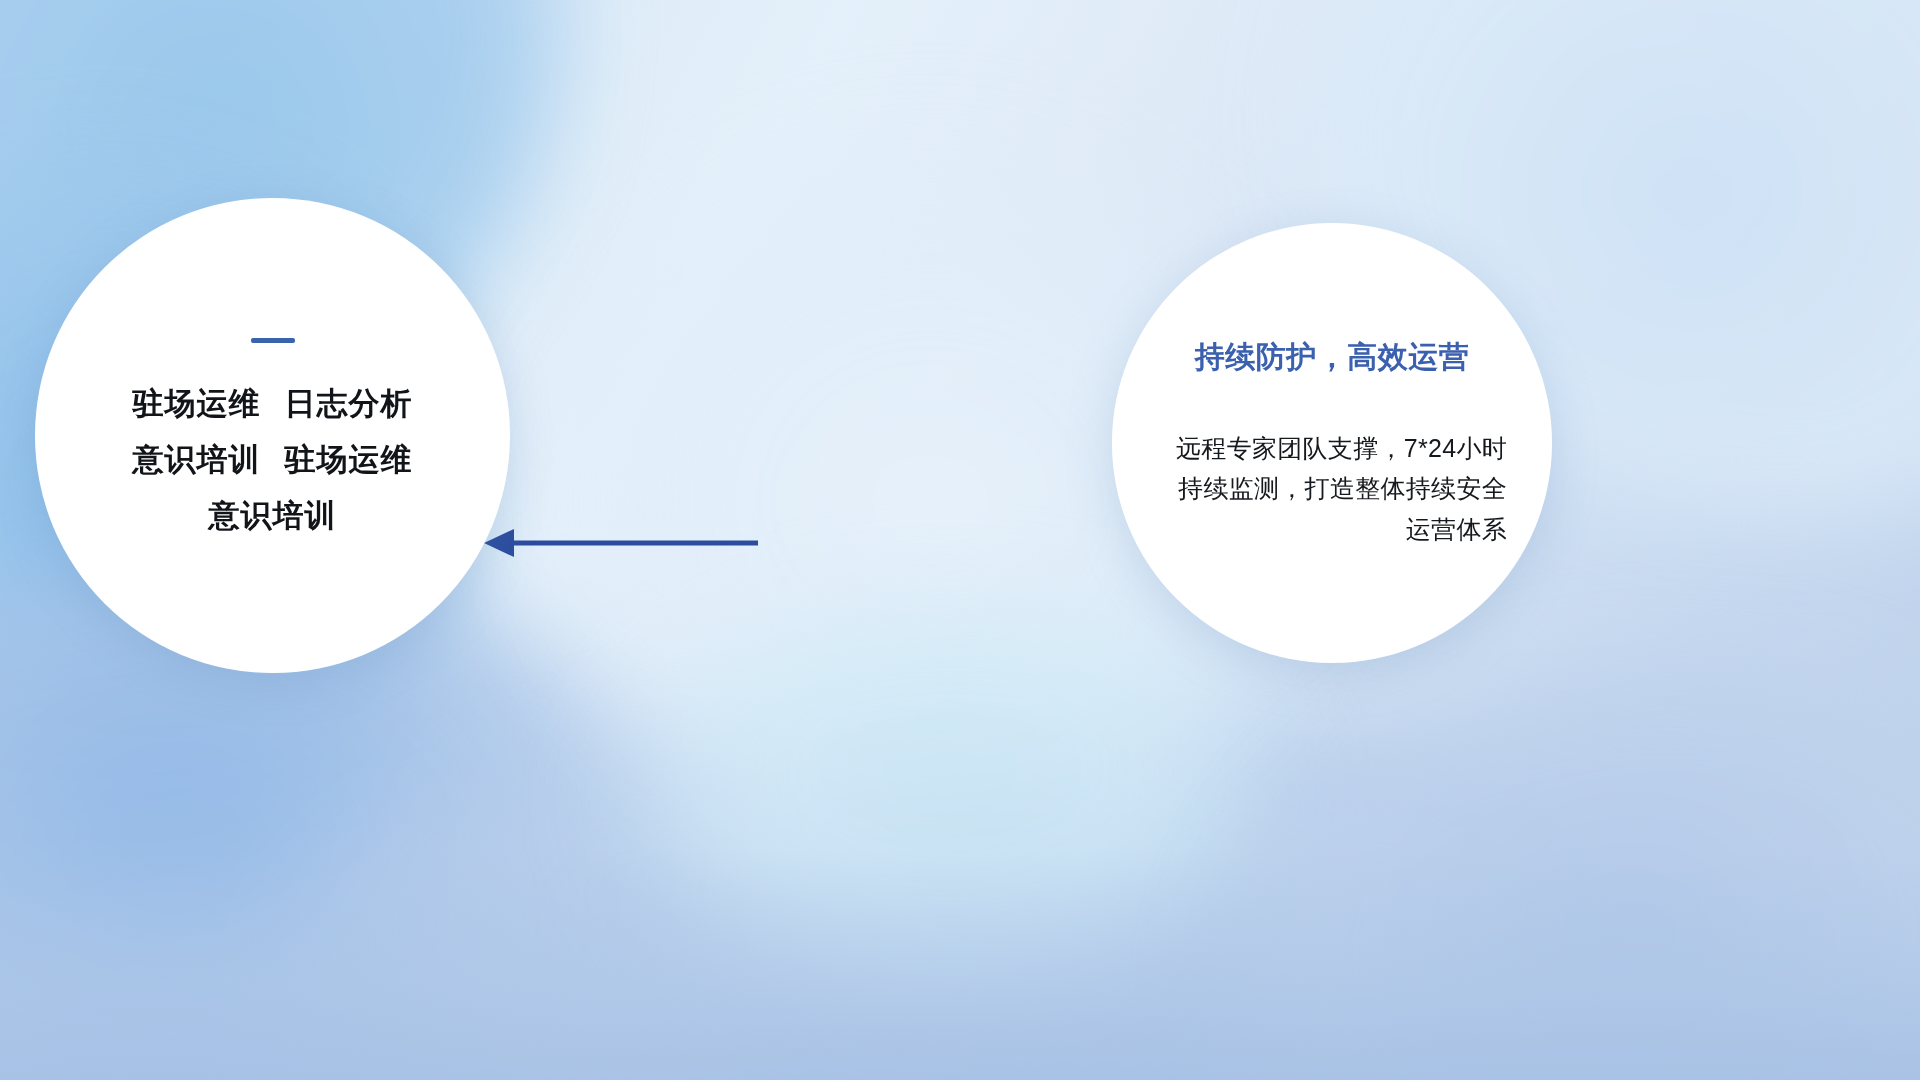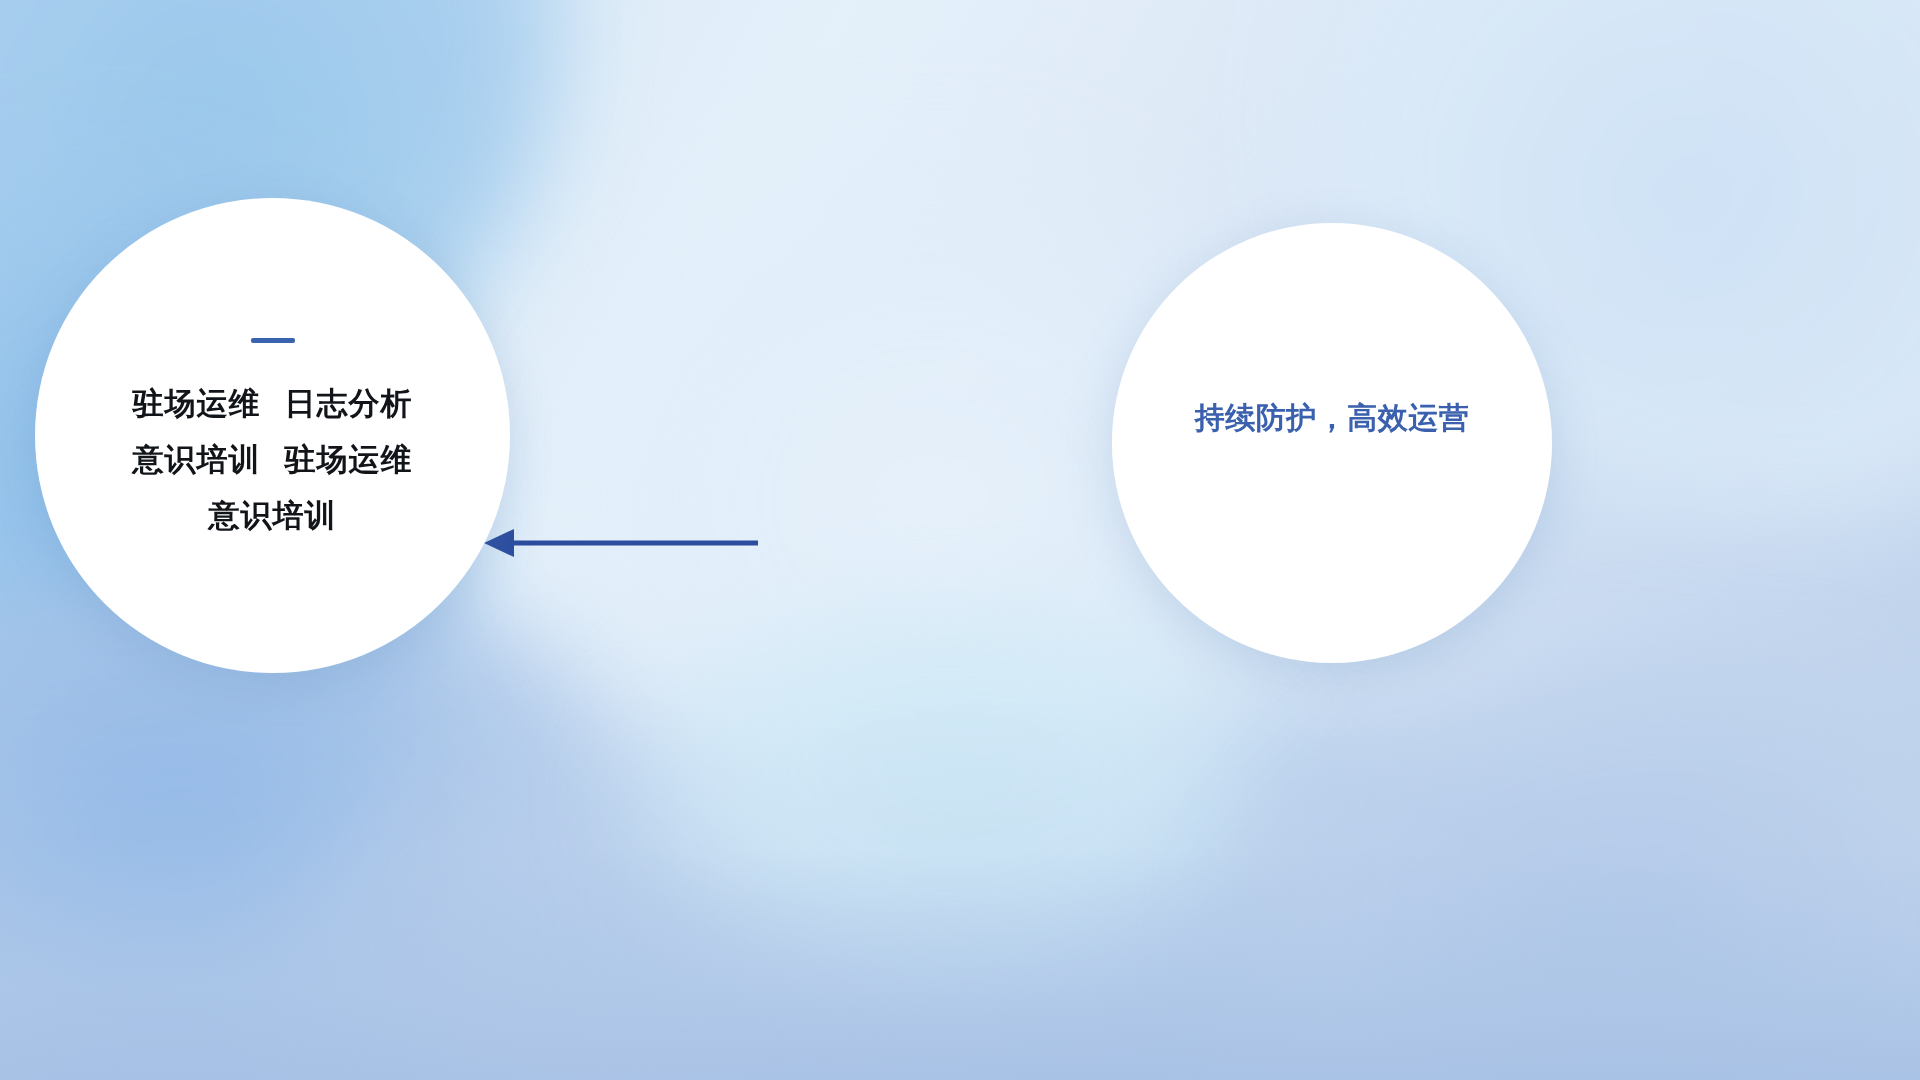--- a/index.html
+++ b/index.html
@@ -246,15 +246,16 @@
       </div>
       <div class="skill-row">
         <span>意识培训</span>
       </div>
     </div>
   </div>
 
 
   <div class="circle" id="circle-right">
     <div class="card-title">持续防护，高效运营</div>
+    <div class="card-body">远程专家团队支撑，7*24小时持续监测，打造整体持续安全运营体系</div>
   </div>
 
 </div>
 
 </body></html>

